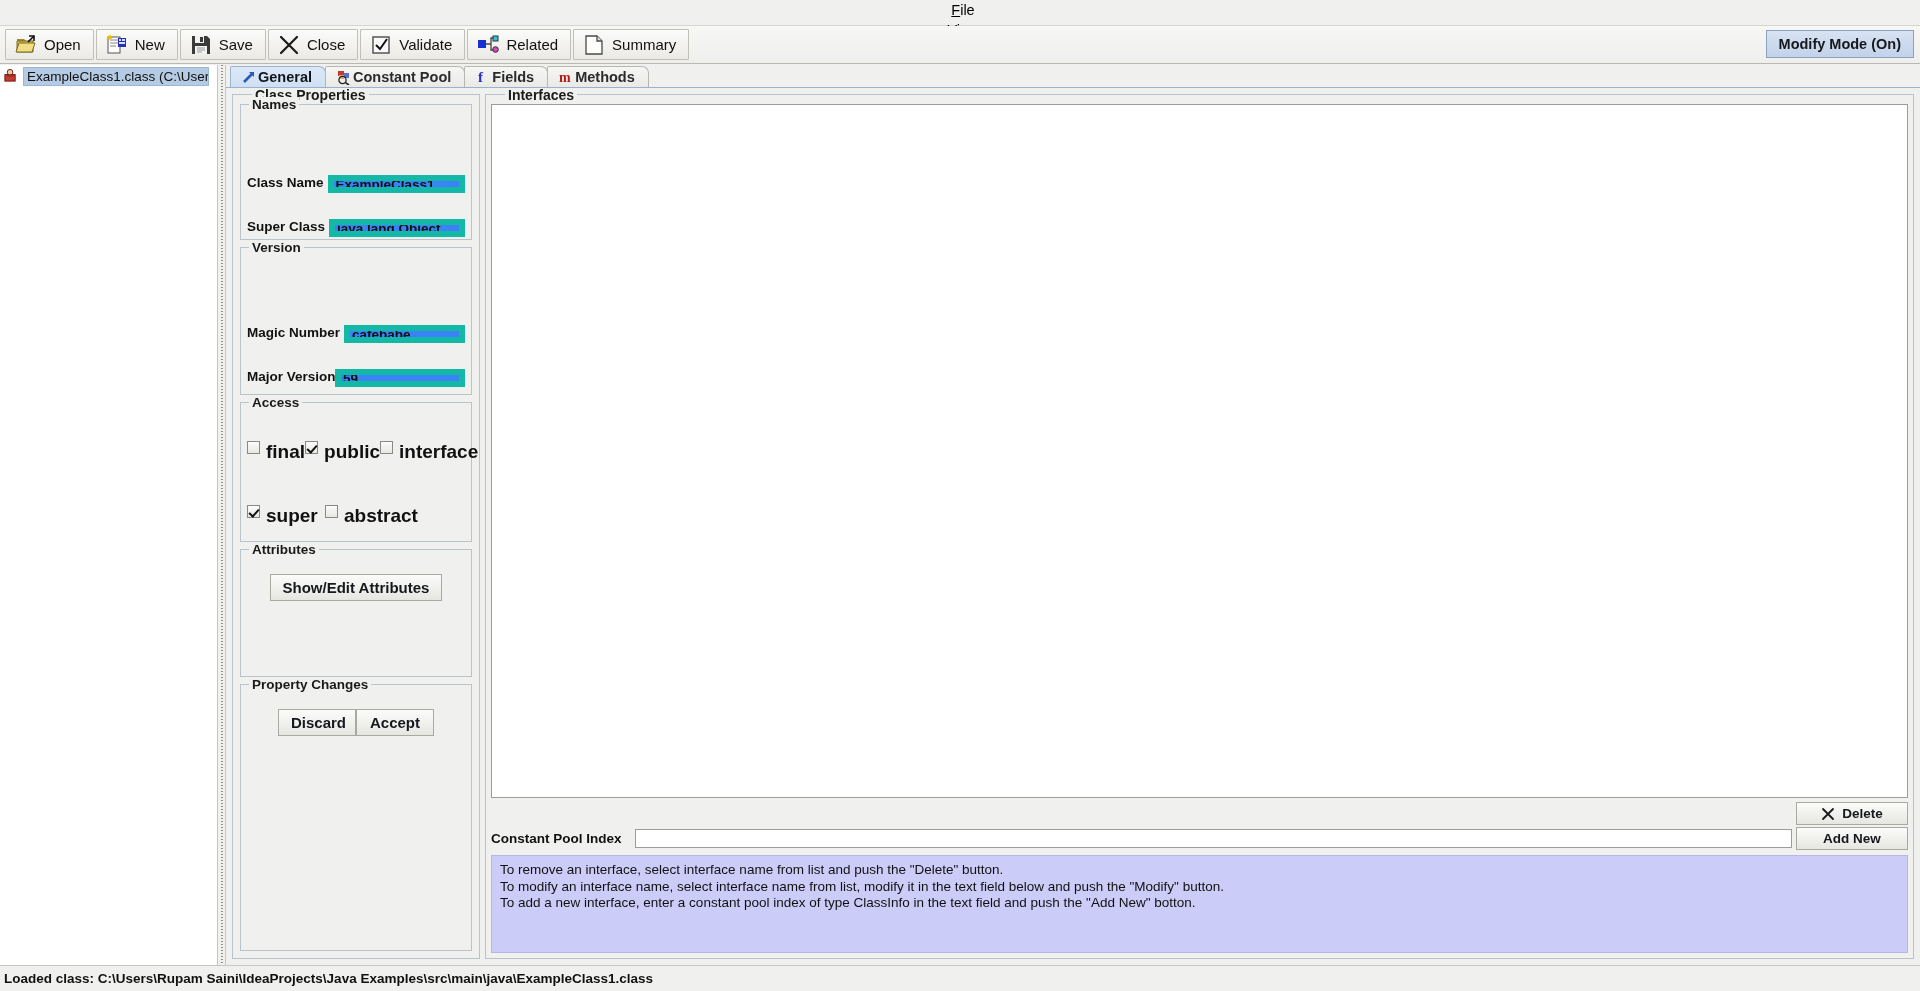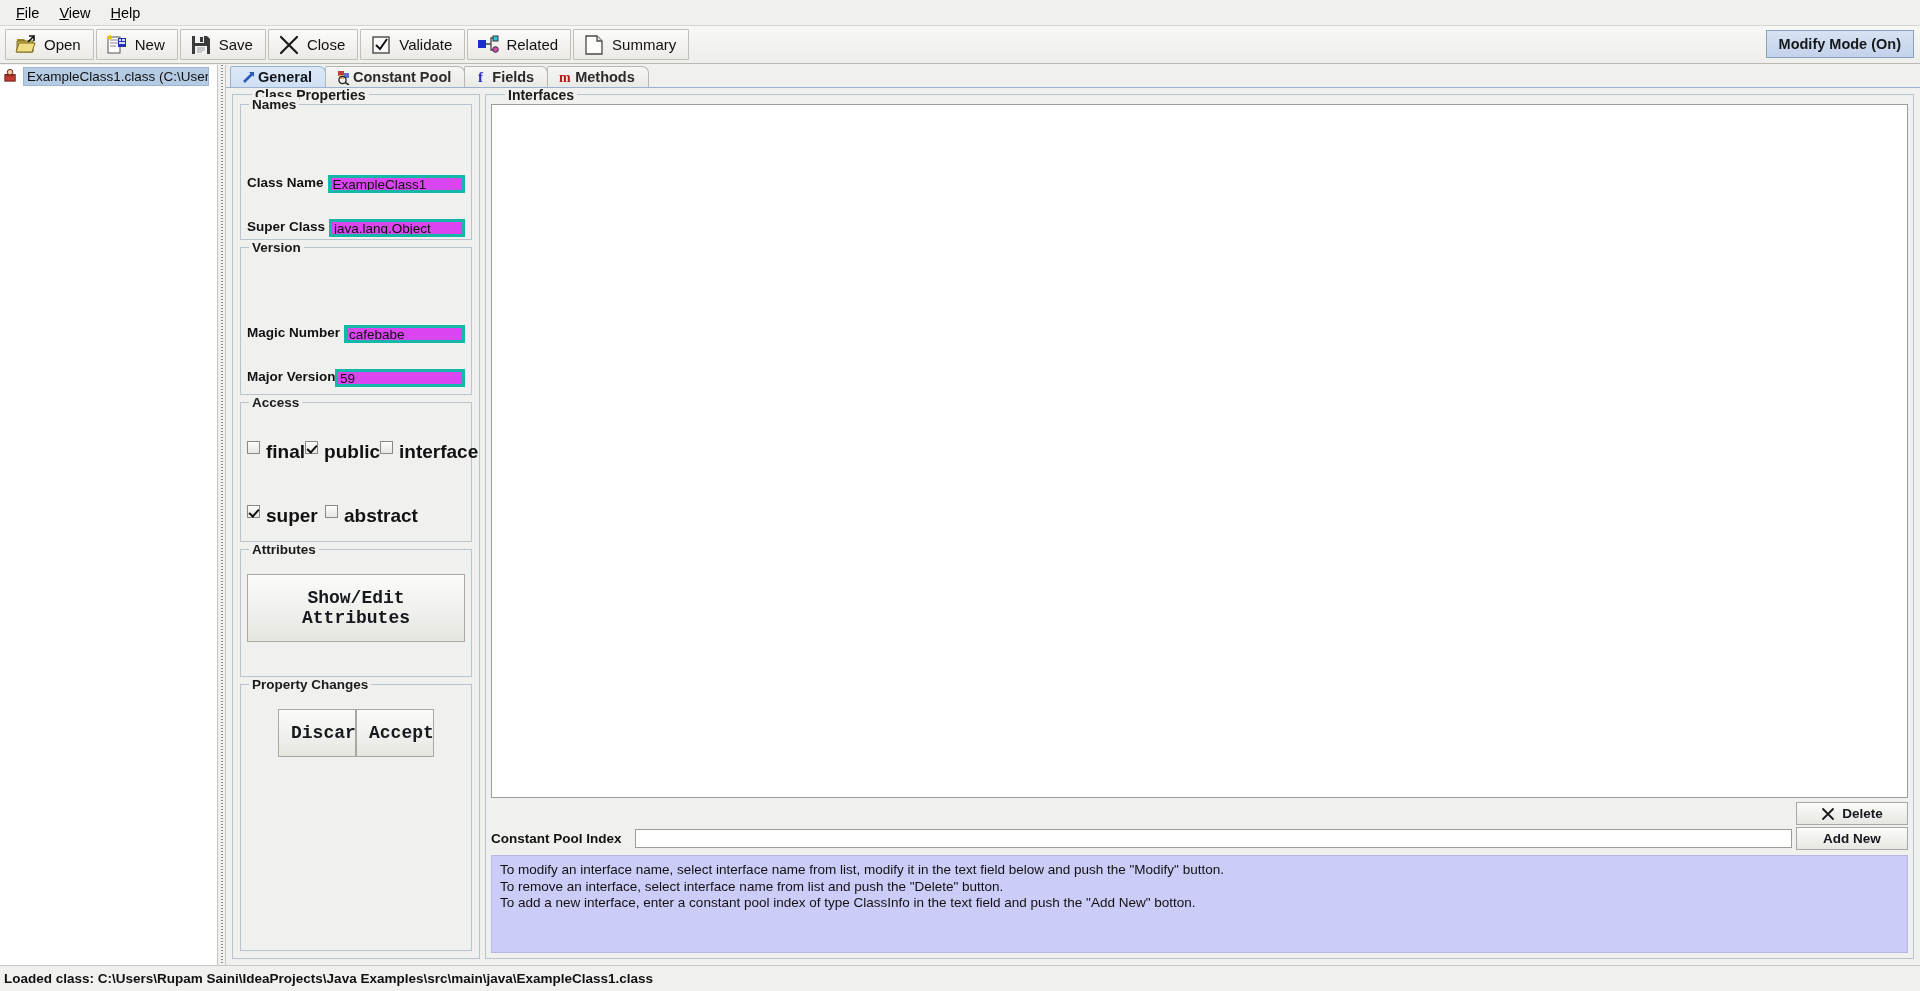--- a/index.html
+++ b/index.html
@@ -15,20 +15,21 @@
   * { box-sizing: border-box; }
 
   
   #menubar {
     height: 26px;
     background: #f0f0ef;
     display: flex;
     align-items: center;
     padding-left: 6px;
     border-bottom: 1px solid #d6d6d0;
+    flex-direction: column;
   }
   .menu-item {
     padding: 2px 10px;
     font-size: 14.5px;
     color: #000;
     cursor: default;
   }
   .menu-item .mn { text-decoration: underline; }
 
   
@@ -202,28 +203,29 @@
   .field-row .flabel {
     font-size: 13.5px;
     font-weight: bold;
     color: #111;
     white-space: nowrap;
     padding-right: 4px;
   }
   .field-row input {
     flex: 1;
     height: 18px;
-    border: 3px solid #14b8a6;
-    background: #d946ef;
+    border: 6px solid #14b8a6;
+    background: #3b82f6;
     font-family: "Liberation Sans", sans-serif;
     font-size: 13.5px;
     padding: 0 2px;
     color: #111;
     outline: none;
     min-width: 0;
+    font-weight: bold;
   }
 
   .cb-row { display:flex; align-items:center; }
   .cb {
     display: flex; align-items: flex-start; gap: 6px;
     font-size: 19px; font-weight: bold; color: #111;
     cursor: default;
   }
   .cbx {
     width: 13px; height: 13px;
@@ -238,25 +240,25 @@
     left: 3px; top: 1px;
     width: 4px; height: 8px;
     border: solid #111;
     border-width: 0 2px 2px 0;
     transform: rotate(42deg);
   }
 
   .panel-btn {
     background: linear-gradient(to bottom,#fbfbfa 0%,#e6e6e1 100%);
     border: 1px solid #a9a9a2;
-    font-family: Liberation Mono, monospace;
-    font-size: 18px;
+    font-family: Liberation Sans, sans-serif;
+    font-size: 15px;
     font-weight: bold;
     color: #15181c;
-    padding: 13px 12px;
+    padding: 4px 12px;
     cursor: default;
   }
 
   
   #interfaces {
     flex: 1;
     margin: 4px 4px 4px 3px;
     border: 1px solid #b9c3cd;
     position: relative;
     padding: 9px 5px 5px 5px;
@@ -593,22 +595,22 @@
 
           <div class="iface-row">
             <span class="flabel">Constant Pool Index</span>
             <input type="text" value="" style="">
             <div class="iface-btn">
               <span>Add New</span>
             </div>
           </div>
 
           <div id="hint-box">
+            <div>To remove an interface, select interface name from list and push the "Delete" button.</div>
             <div>To modify an interface name, select interface name from list, modify it in the text field below and push the "Modify" button.</div>
-            <div>To remove an interface, select interface name from list and push the "Delete" button.</div>
             <div>To add a new interface, enter a constant pool index of type ClassInfo in the text field and push the "Add New" botton.</div>
           </div>
         </div>
       </div>
 
     </div>
   </div>
 </div>
 
 <div id="statusbar">

